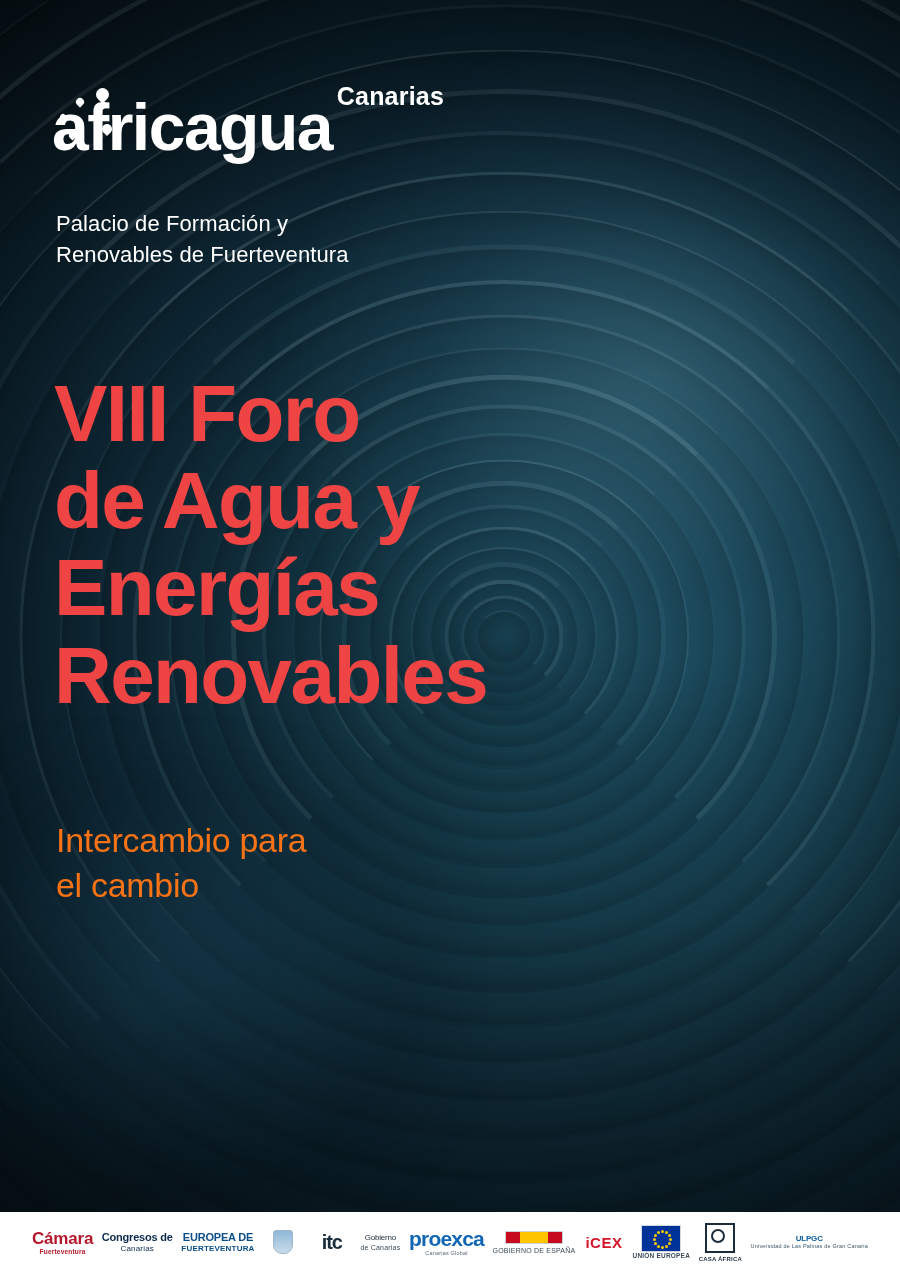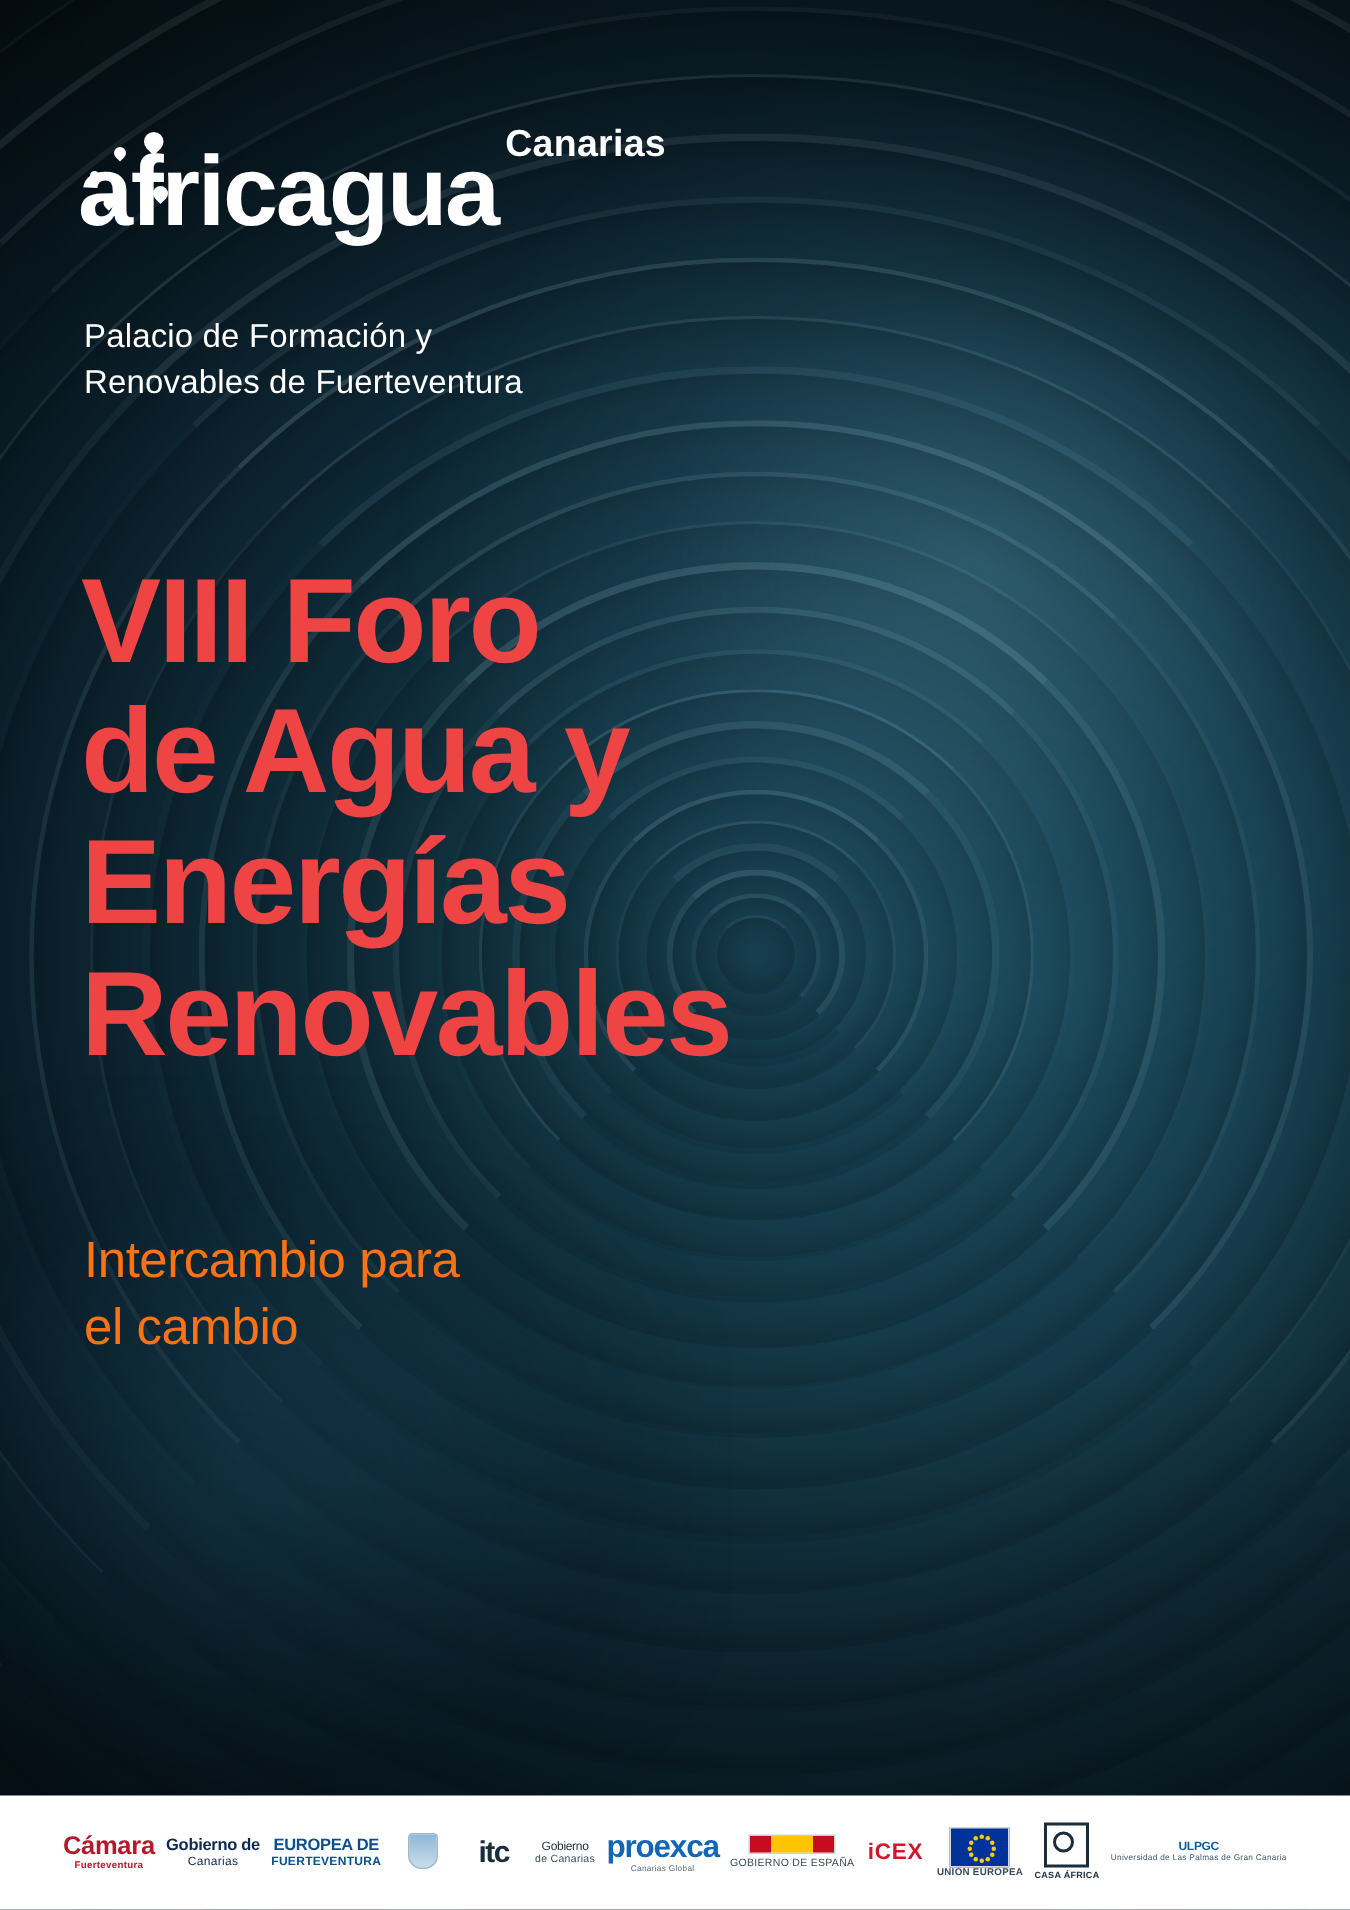--- a/index.html
+++ b/index.html
@@ -177,26 +177,26 @@
     font-weight: bold;
     letter-spacing: -0.2px;
   }
 
   
   .sponsor-bar {
     position: absolute;
     left: 0;
     right: 0;
     bottom: 0;
-    height: 76px;
+    height: 61px;
     background: #ffffff;
     display: flex;
     align-items: center;
     justify-content: space-between;
-    padding: 0 42px;
+    padding: 0 32px;
     box-sizing: border-box;
   }
   .sponsor {
     display: flex;
     flex-direction: column;
     align-items: center;
     justify-content: center;
     text-align: center;
     line-height: 1.05;
     color: #1b2c3a;
@@ -366,21 +366,21 @@
 
 
     <div class="sponsor-bar">
 
       <div class="sponsor sp-camara">
         <div class="sp-main">Cámara</div>
         <div class="sp-sub">Fuerteventura</div>
       </div>
 
       <div class="sponsor sp-gobcan">
-        <div class="sp-main">Gobierno de</div>
+        <div class="sp-main">Congresos de</div>
         <div class="sp-sub">Canarias</div>
       </div>
 
       <div class="sponsor sp-cabildo">
         <div class="sp-main">EUROPEA DE</div>
         <div class="sp-sub">FUERTEVENTURA</div>
       </div>
 
       <div class="sponsor">
         <div class="small-crest"></div>

